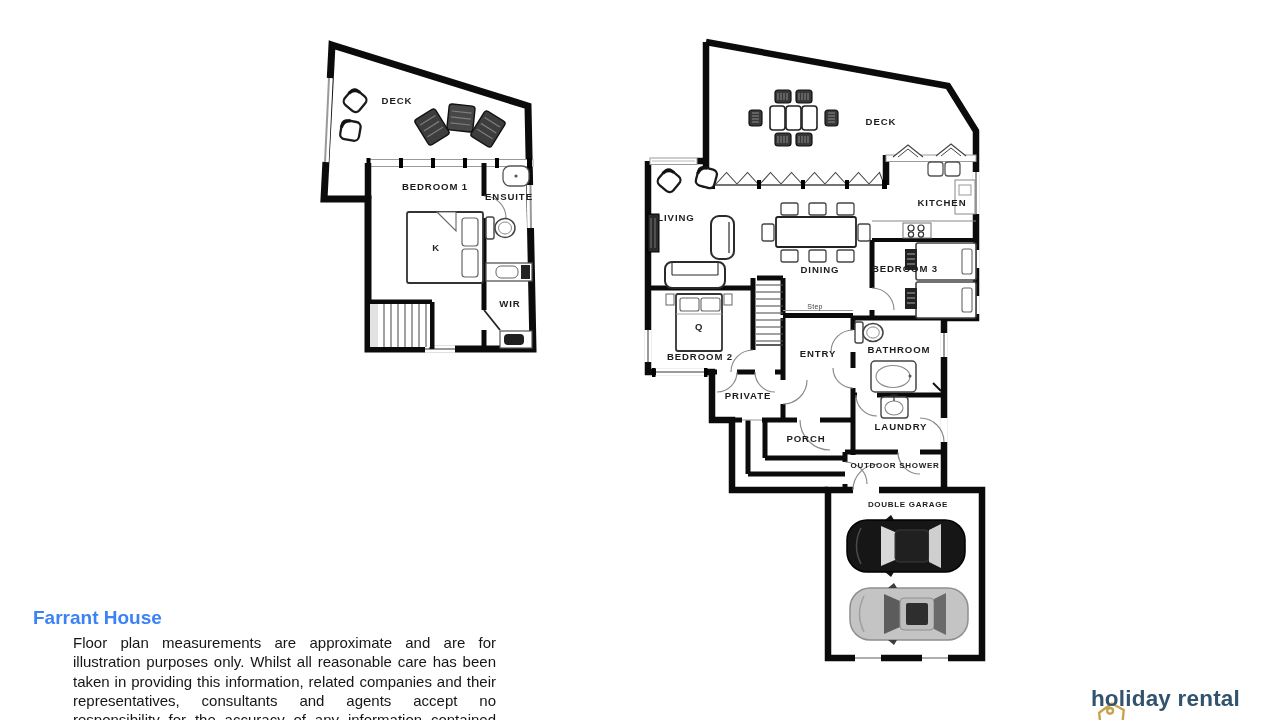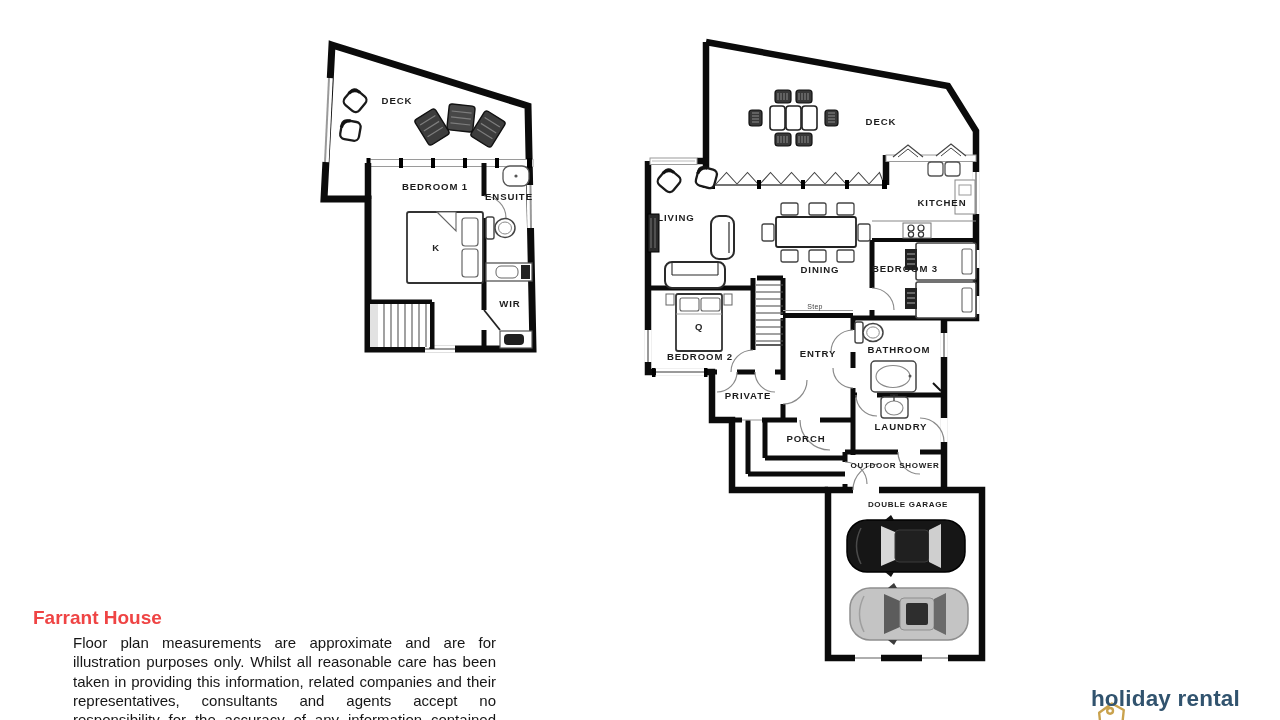--- a/index.html
+++ b/index.html
@@ -3,21 +3,21 @@
 <meta charset="utf-8">
 <style>
   html,body{margin:0;padding:0;background:#fff;}
   .canvas{position:relative;width:1272px;height:720px;background:#ffffff;overflow:hidden;
           font-family:"Liberation Sans",sans-serif;}
   svg text{font-family:"Liberation Sans","DejaVu Sans",sans-serif;}
   .room-label{font-size:9.6px;font-weight:bold;letter-spacing:.9px;fill:#1c1c1c;text-anchor:middle;}
   .room-label-sm{font-size:8px;font-weight:bold;letter-spacing:.7px;fill:#1c1c1c;text-anchor:middle;}
   .bed-label{font-size:9.5px;font-weight:bold;letter-spacing:.5px;fill:#222;text-anchor:middle;}
   .step-label{font-size:7px;fill:#444;text-anchor:middle;letter-spacing:.3px;}
-  .footer-title{position:absolute;left:33px;top:607px;font-size:19px;font-weight:bold;color:#ef4444;}
+  .footer-title{position:absolute;left:33px;top:607px;font-size:19px;font-weight:bold;color:#3b82f6;}
   .footer-disclaimer{position:absolute;left:33px;top:633px;width:423px;font-size:15px;
                      line-height:1.29;color:#161616;text-align:justify;margin-left:40px;}
   .logo{position:absolute;left:1088px;top:689px;width:152px;height:56px;}
   .logo-text{position:absolute;right:0;top:0;width:152px;text-align:right;color:#31536e;
              font-size:22.5px;line-height:20px;font-weight:600;letter-spacing:.2px;}
   .logo-text .l2{display:block;margin-top:18px;}
   .logo-icon{position:absolute;left:2px;top:8px;width:42px;height:46px;}
 </style>
 </head>
 <body>

